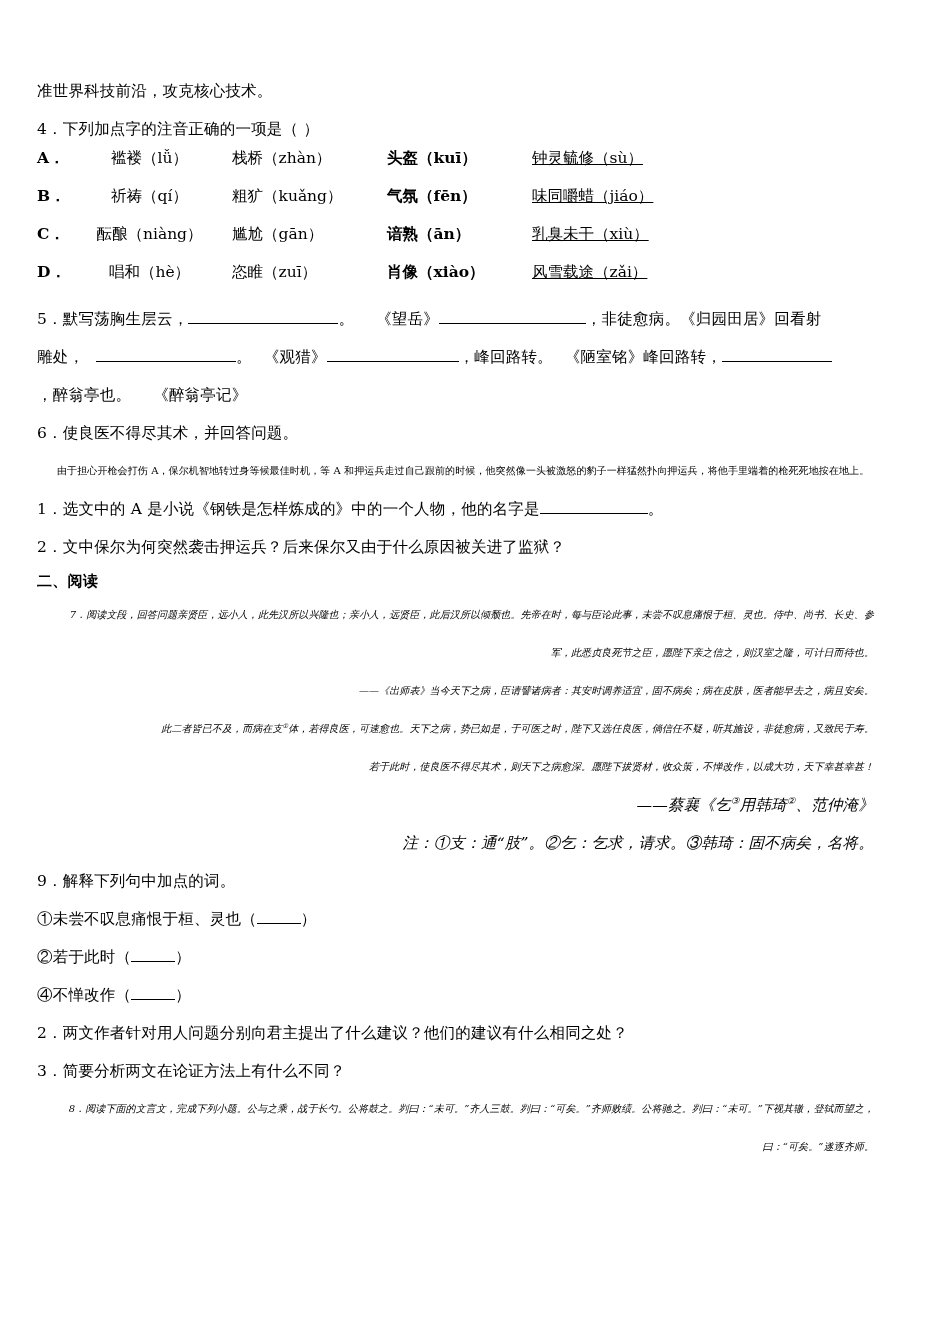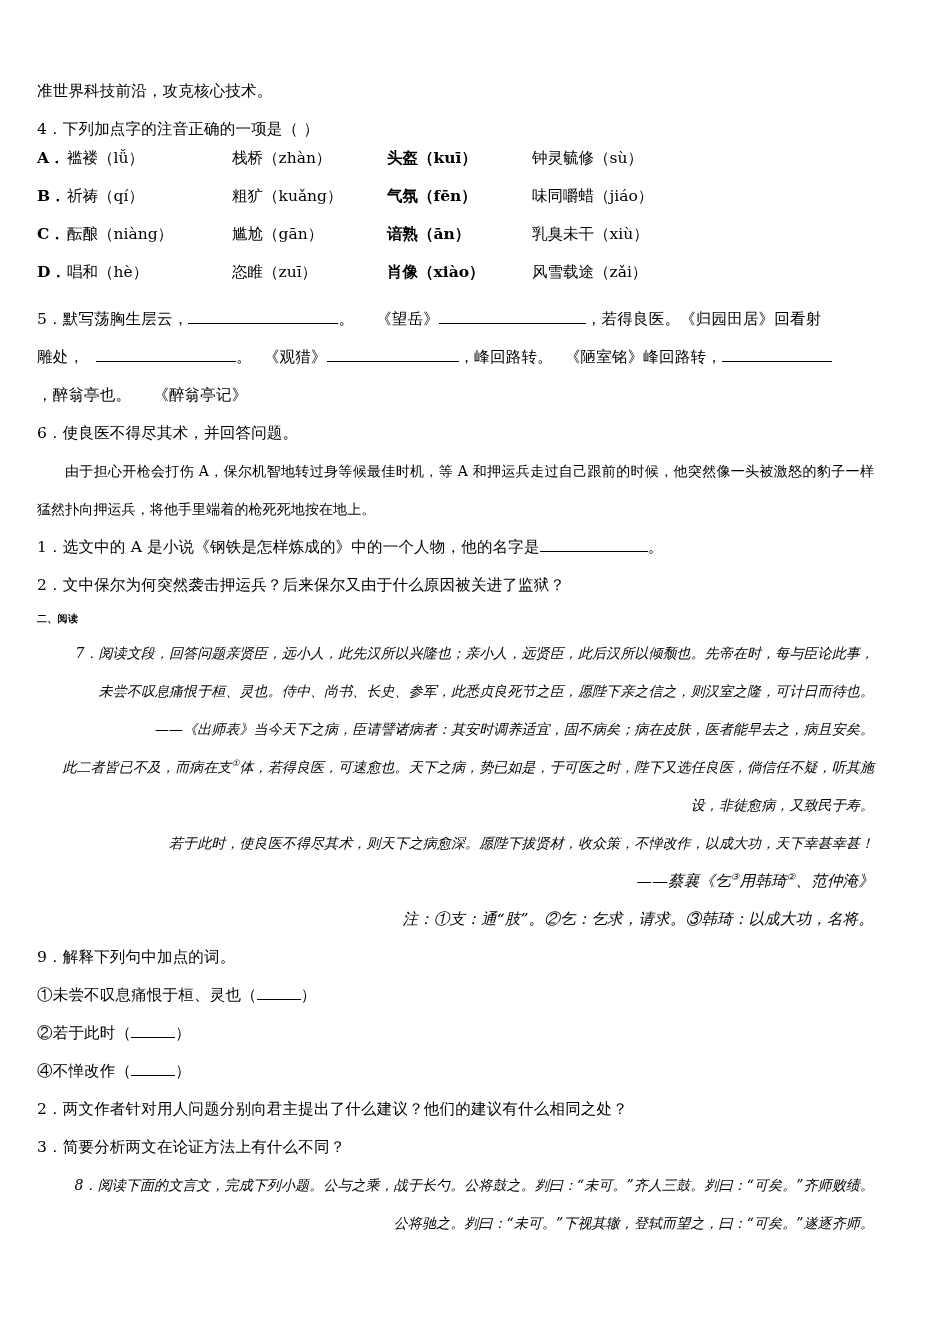--- a/index.html
+++ b/index.html
@@ -23,65 +23,65 @@
   }
 
   
   .line {
     font-size: 15.5px;
     line-height: 38px;
     white-space: nowrap;
     letter-spacing: 0.2px;
   }
   .para {
-    font-size: 14px;
+    font-size: 10px;
     line-height: 38px;
     text-align: justify;
     text-justify: inter-ideograph;
     letter-spacing: 0.1px;
   }
   .indent2 { text-indent: 2em; }
 
   
   .song { font-family: "DejaVu Serif", "Liberation Serif", serif; }
   
   .kai {
     font-family: "DejaVu Serif", "Liberation Serif", serif;
     font-style: italic;
     text-align: right;
   }
   .qnum {
     font-family: "DejaVu Serif", "Liberation Serif", serif;
   }
 
   .sec-title {
-    font-size: 10px;
+    font-size: 15px;
     line-height: 30px;
     font-weight: bold;
     letter-spacing: 0.3px;
   }
 
   
   .mc-row {
     display: flex;
     align-items: baseline;
     height: 38px;
     font-size: 15.5px;
     white-space: nowrap;
   }
   .mc-label {
     font-weight: bold;
     width: 30px;
     flex: 0 0 30px;
   }
   .mc-cell { flex: 0 0 auto; }
-  .mc-c1 { width: 165px; }
+  .mc-c1 { width: 165px; text-align: center; }
   .mc-c2 { width: 155px; }
   .mc-c3 { width: 145px; font-weight: bold; }
-  .mc-c4 { width: auto; }
+  .mc-c4 { width: auto; text-decoration: underline; }
 
   
   .blank {
     display: inline-block;
     border-bottom: 1px solid #000;
     vertical-align: baseline;
     height: 0.95em;
   }
   .bk-long   { width: 150px; }
   .bk-long2  { width: 147px; }
@@ -131,21 +131,21 @@
     <span class="mc-cell mc-c4">乳臭未干（xiù）</span>
   </div>
   <div class="mc-row song">
     <span class="mc-label">D．</span>
     <span class="mc-cell mc-c1">唱和（hè）</span>
     <span class="mc-cell mc-c2">恣睢（zuī）</span>
     <span class="mc-cell mc-c3">肖像（xiào）</span>
     <span class="mc-cell mc-c4">风雪载途（zǎi）</span>
   </div>
 
-  <div class="line song"><span class="qnum">5．</span><span>默写荡胸生层云，</span><span class="blank bk-long"></span><span>。</span><span class="gap"></span><span>《望岳》</span><span class="blank bk-long2"></span><span>，若得良医。</span><span>《归园田居》回看射</span></div>
+  <div class="line song"><span class="qnum">5．</span><span>默写荡胸生层云，</span><span class="blank bk-long"></span><span>。</span><span class="gap"></span><span>《望岳》</span><span class="blank bk-long2"></span><span>，非徒愈病。</span><span>《归园田居》回看射</span></div>
 
   <div class="line song"><span>雕处，</span><span class="gap-sm"></span><span class="blank bk-med"></span><span>。</span><span class="gap-sm"></span><span>《观猎》</span><span class="blank bk-med2"></span><span>，峰回路转。</span><span class="gap-sm"></span><span>《陋室铭》峰回路转，</span><span class="blank bk-tail"></span></div>
 
   <div class="line song"><span>，醉翁亭也。</span><span class="gap"></span><span>《醉翁亭记》</span></div>
 
   <div class="line song"><span class="qnum">6．</span><span>使良医不得尽其术，并回答问题。</span></div>
 
   <div class="para song indent2">由于担心开枪会打伤 A，保尔机智地转过身等候最佳时机，等 A 和押运兵走过自己跟前的时候，他突然像一头被激怒的豹子一样猛然扑向押运兵，将他手里端着的枪死死地按在地上。</div>
 
   <div class="line song"><span>1．选文中的 A 是小说《钢铁是怎样炼成的》中的一个人物，他的名字是</span><span class="blank bk-short"></span><span>。</span></div>
@@ -157,21 +157,21 @@
   <div class="para kai indent2"><span class="qnum">7．</span><span>阅读文段，回答问题亲贤臣，远小人，此先汉所以兴隆也；亲小人，远贤臣，此后汉所以倾颓也。先帝在时，每与臣论此事，未尝不叹息痛恨于桓、灵也。侍中、尚书、长史、参军，此悉贞良死节之臣，愿陛下亲之信之，则汉室之隆，可计日而待也。</span></div>
 
   <div class="para kai indent2">——《出师表》当今天下之病，臣请譬诸病者：其安时调养适宜，固不病矣；病在皮肤，医者能早去之，病且安矣。</div>
 
   <div class="para kai"><span>此二者皆已不及，而病在支</span><span class="sup">①</span><span>体，若得良医，可速愈也。天下之病，势已如是，于可医之时，陛下又选任良医，倘信任不疑，听其施设，非徒愈病，又致民于寿。</span></div>
 
   <div class="para kai indent2">若于此时，使良医不得尽其术，则天下之病愈深。愿陛下拔贤材，收众策，不惮改作，以成大功，天下幸甚幸甚！</div>
 
   <div class="line kai"><span class="gap"></span><span>——蔡襄《乞</span><span class="sup">③</span><span>用韩琦</span><span class="sup">②</span><span>、范仲淹》</span></div>
 
-  <div class="line kai"><span class="gap"></span><span>注：</span><span>①</span><span>支：通“肢”。</span><span>②</span><span>乞：乞求，请求。</span><span>③</span><span>韩琦：以成大功，名将。</span></div>
+  <div class="line kai"><span class="gap"></span><span>注：</span><span>①</span><span>支：通“肢”。</span><span>②</span><span>乞：乞求，请求。</span><span>③</span><span>韩琦：固不病矣，名将。</span></div>
 
   <div class="line song">9．解释下列句中加点的词。</div>
 
   <div class="line song"><span>①</span><span>未尝不叹息痛恨于桓、灵也（</span><span class="blank bk-tiny"></span><span>）</span></div>
 
   <div class="line song"><span>②</span><span>若于此时（</span><span class="blank bk-tiny"></span><span>）</span></div>
 
 
   <div class="line song"><span>④</span><span>不惮改作（</span><span class="blank bk-tiny"></span><span>）</span></div>
 

